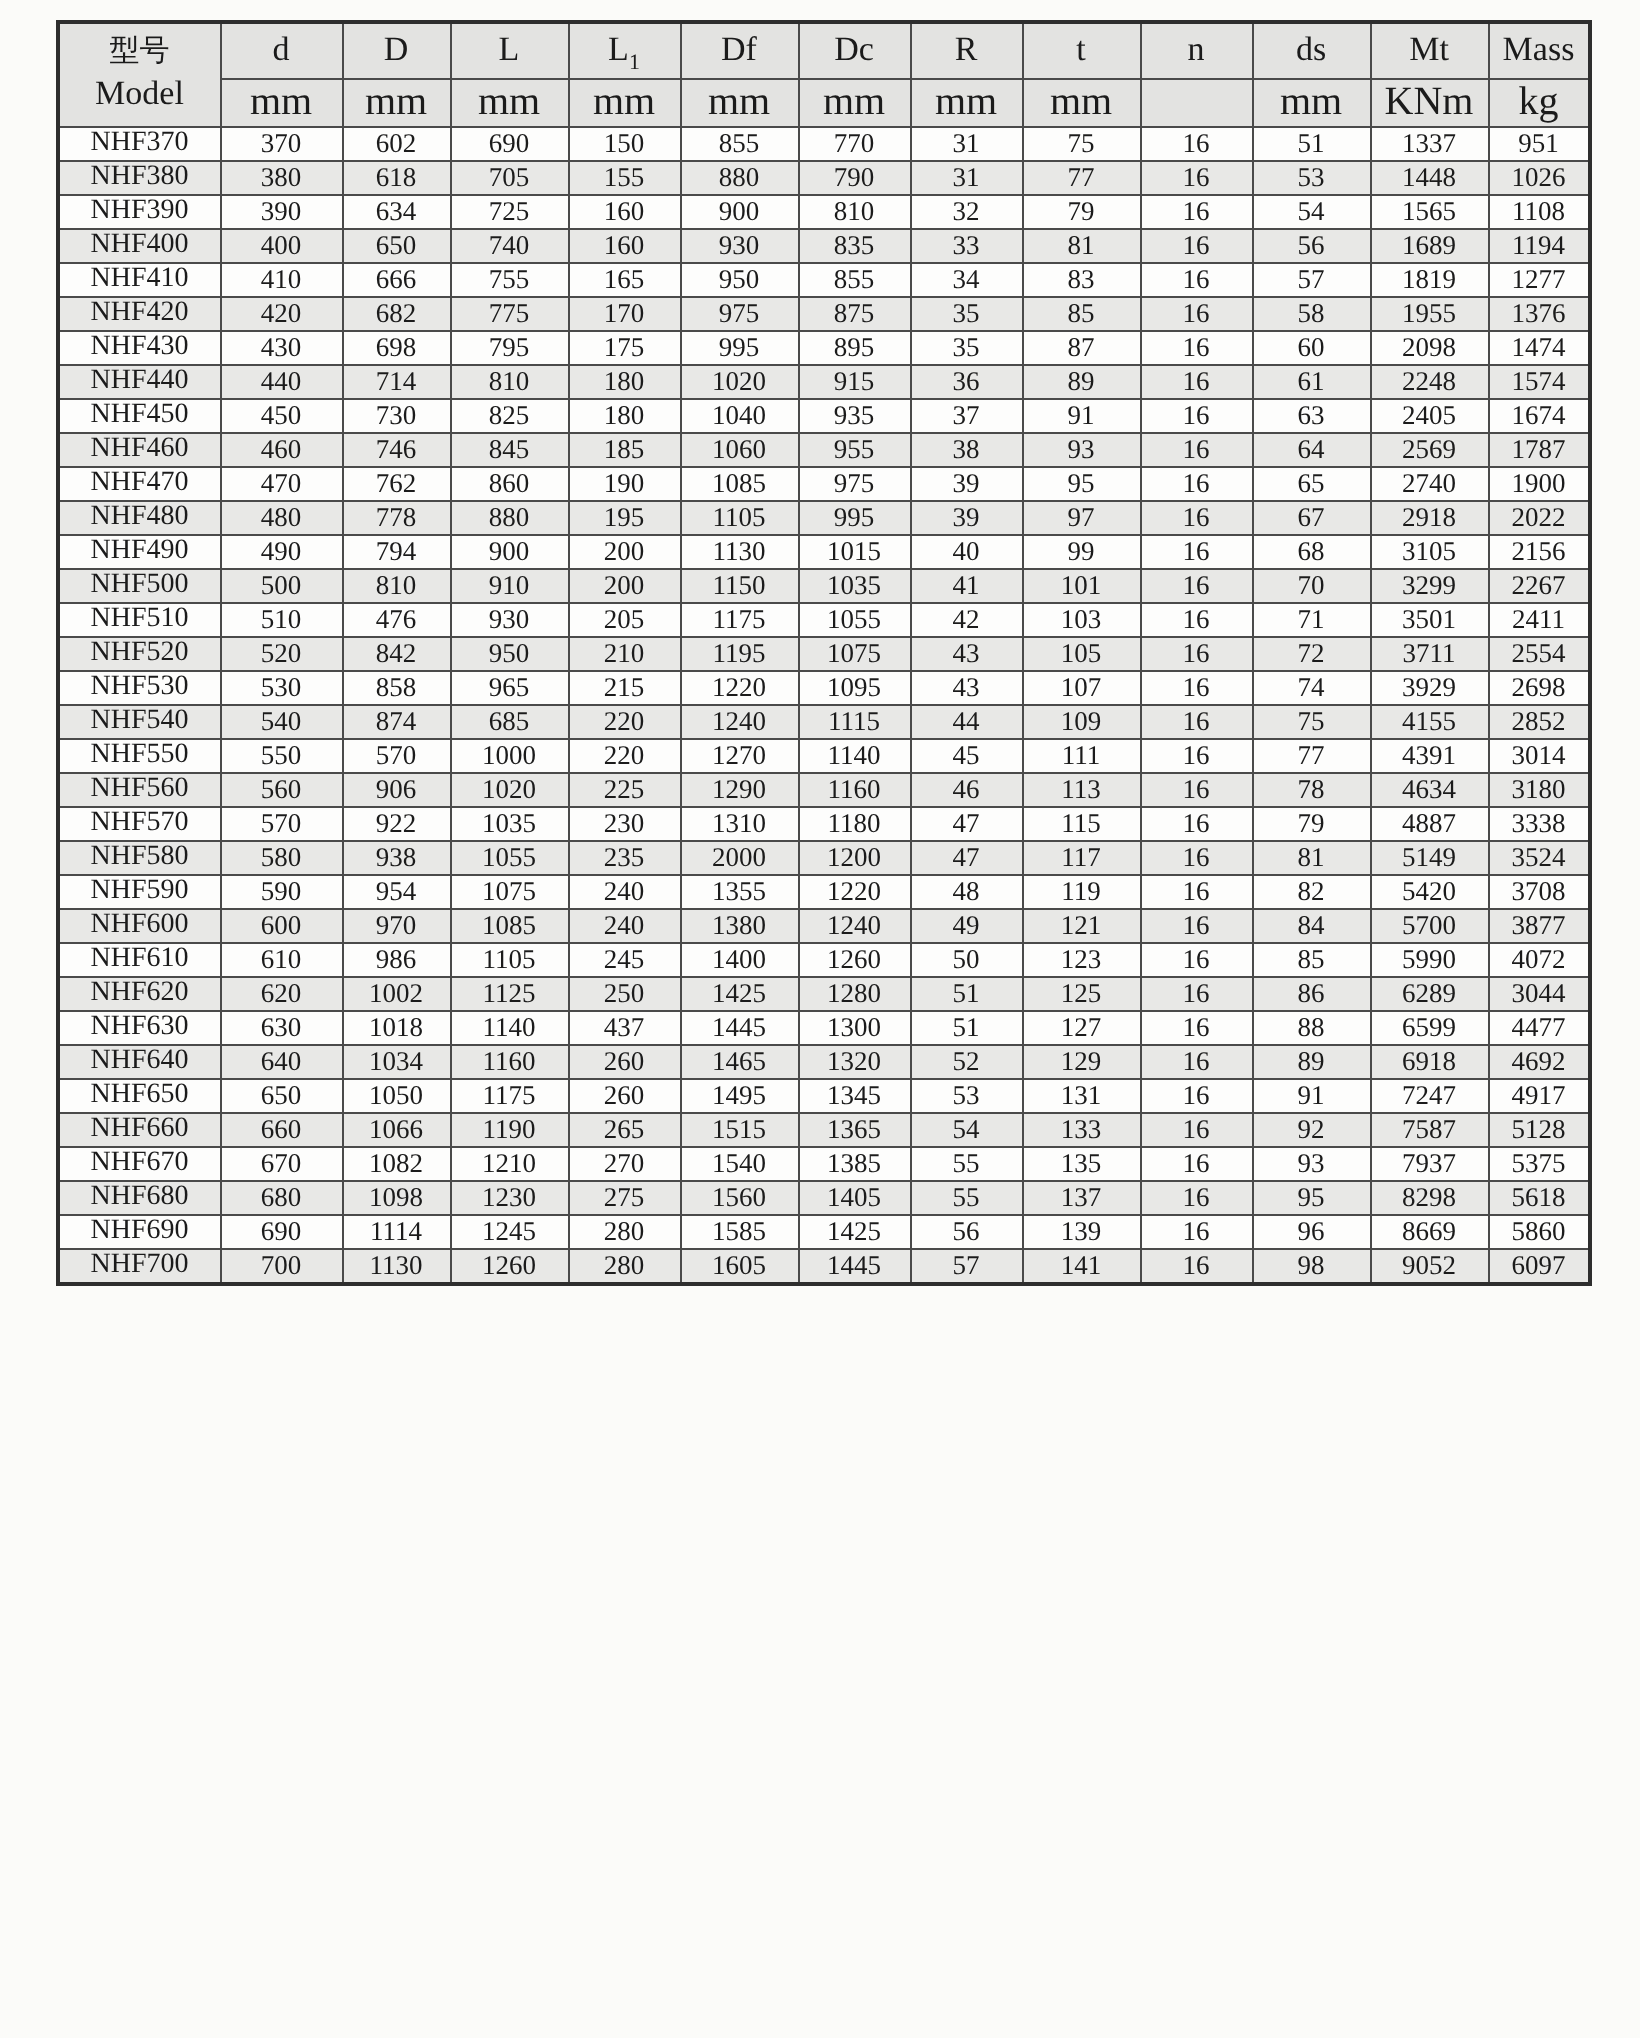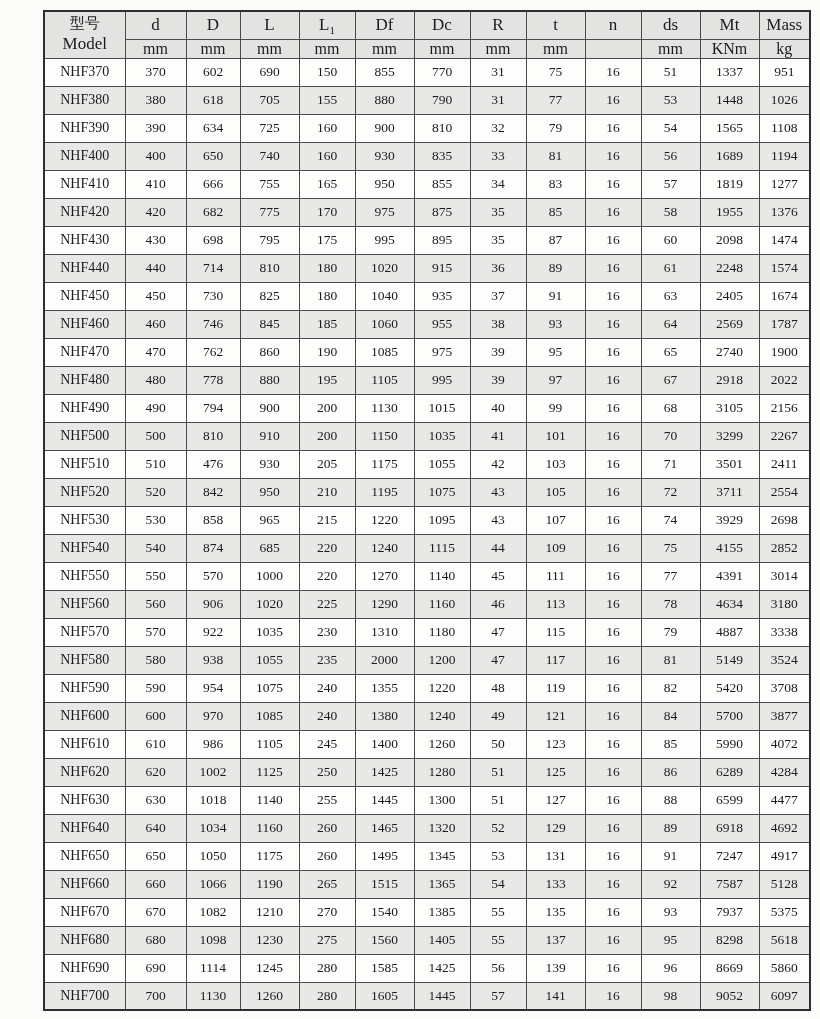--- a/index.html
+++ b/index.html
@@ -19,44 +19,43 @@
     font-family:"Liberation Serif", serif;
     color:var(--text);
   }
   .sheet{position:relative;width:820px;height:1019px;}
   table.spec-table{
     position:absolute;left:28px;top:10px;
     width:766px;
     border-collapse:collapse;
     table-layout:fixed;
     border:2px solid var(--outer-border);
-    margin-left:15px;
   }
   .spec-table th,.spec-table td{
     border:1px solid var(--border);
     text-align:center;
     vertical-align:middle;
     padding:0 2px;
     overflow:hidden;
     white-space:nowrap;
   }
   thead th{
     background:var(--header-bg);
     font-weight:normal;
   }
   tr.hdr-labels th{height:28px;font-size:17px;}
-  tr.hdr-units th{height:17px;font-size:16px;}
+  tr.hdr-units th{height:17px;font-size:20px;}
   th.model-head{
     font-size:16px;
     line-height:1.35;
     background:var(--header-bg);
   }
   th.model-head .cn{font-size:15px;}
   th.model-head .en{font-size:17px;}
-  tbody tr{height:28px;padding-left:32px;}
+  tbody tr{height:17px;padding-left:32px;}
   tbody th.model-cell{
     font-weight:normal;
     font-size:14px;
     background:var(--row-bg);
   }
   tbody td{font-size:13.5px;}
   tbody tr{background:var(--row-bg);}
   tbody tr:nth-child(even){background:var(--row-alt-bg);}
   tbody tr:nth-child(even) th.model-cell{background:var(--row-alt-bg);}
   sub{font-size:11px;line-height:0;}
@@ -500,28 +499,28 @@
           <td>1002</td>
           <td>1125</td>
           <td>250</td>
           <td>1425</td>
           <td>1280</td>
           <td>51</td>
           <td>125</td>
           <td>16</td>
           <td>86</td>
           <td>6289</td>
-          <td>4284</td>
+          <td>3044</td>
         </tr>
         <tr>
           <th class="model-cell">NHF630</th>
           <td>630</td>
           <td>1018</td>
           <td>1140</td>
-          <td>255</td>
+          <td>437</td>
           <td>1445</td>
           <td>1300</td>
           <td>51</td>
           <td>127</td>
           <td>16</td>
           <td>88</td>
           <td>6599</td>
           <td>4477</td>
         </tr>
         <tr>

